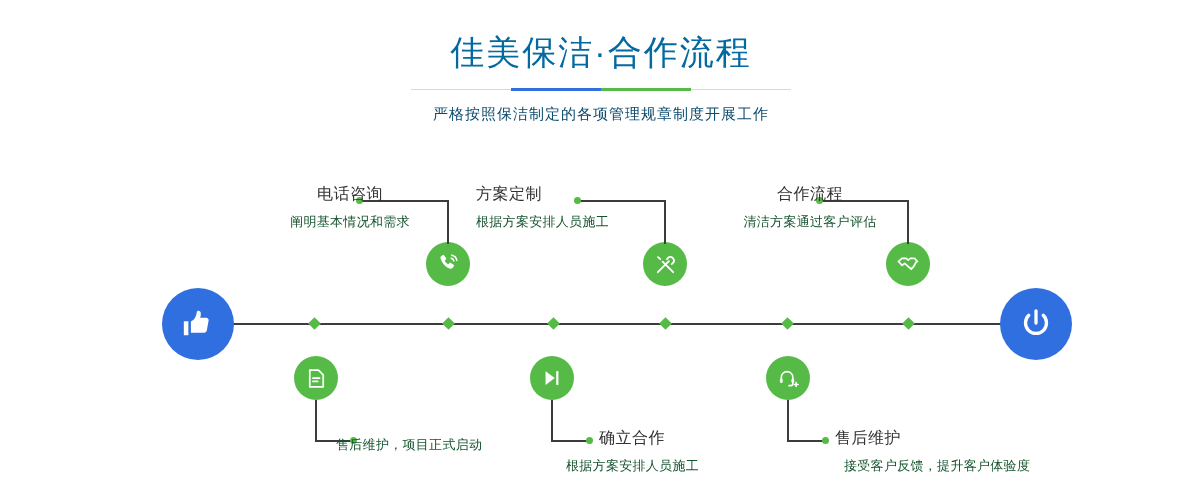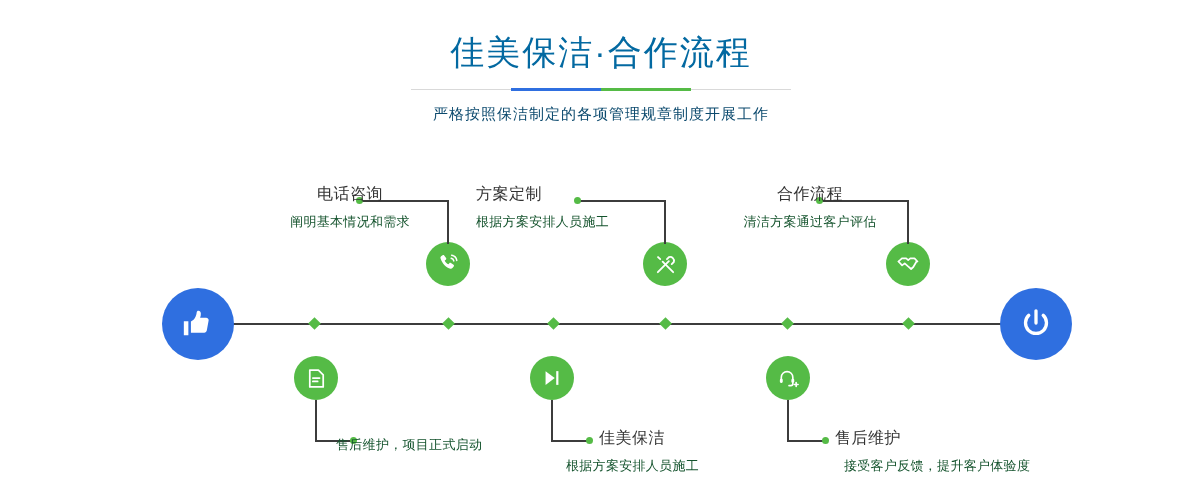--- a/index.html
+++ b/index.html
@@ -259,21 +259,21 @@
         <svg width="22" height="22" viewBox="0 0 24 24" fill="#ffffff">
           <path d="M5 4.5l10 7.5-10 7.5z"></path>
           <rect x="16.6" y="4.5" width="2.4" height="15"></rect>
         </svg>
       </span>
     </div>
     <div class="connector" style="left:543px; top:240px; width:2px; height:42px;"></div>
     <div class="connector" style="left:543px; top:280px; width:38px; height:2px;"></div>
     <div class="arrow-dot" style="left:578px; top:277px;"></div>
     <div class="label bottom" style="left:591px; top:268px;">
-      <span class="name">佳美保洁</span>
+      <span class="name">确立合作</span>
       <span class="desc" style="margin-left:-33px;">根据方案安排人员施工</span>
     </div>
 
     <div class="icon-circle" style="left:878px; top:82px;">
       <span>
         <svg width="24" height="24" viewBox="0 0 24 24" fill="none" stroke="#ffffff" stroke-width="1.7" stroke-linejoin="round" stroke-linecap="round">
           <path d="M2.5 9.5l3.4-3.2h4.3l2 1.8 2.1-1.8h4.2l3 3.2"></path>
           <path d="M2.5 9.5l3.6 3.8 2.6-2 3.4 3.1 3 2.6 2.2-2 3.2-5.5"></path>
         </svg>
       </span>

